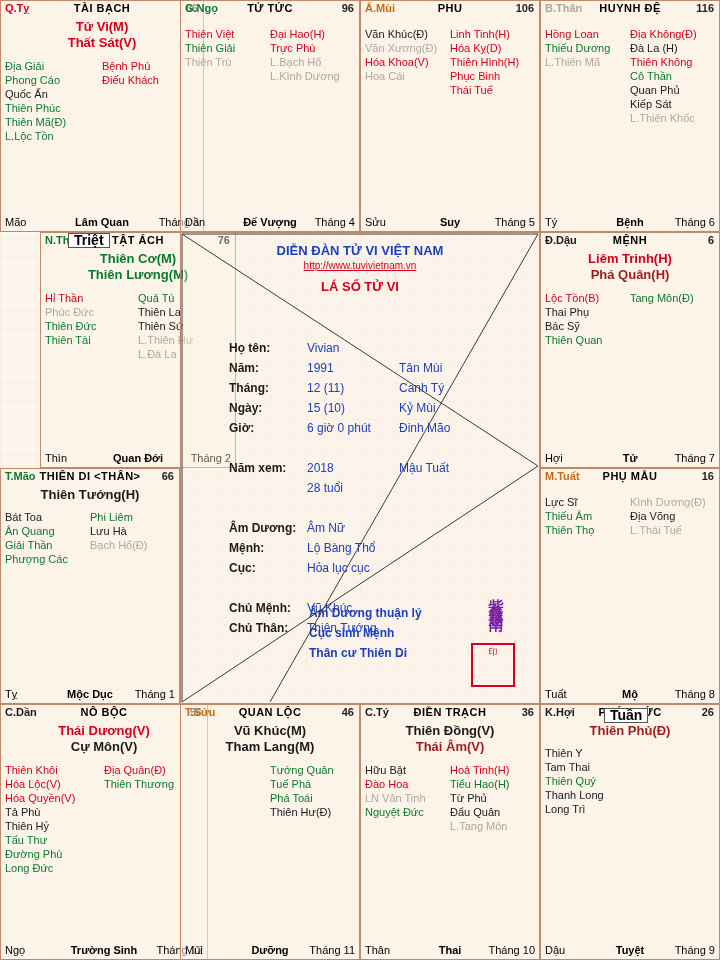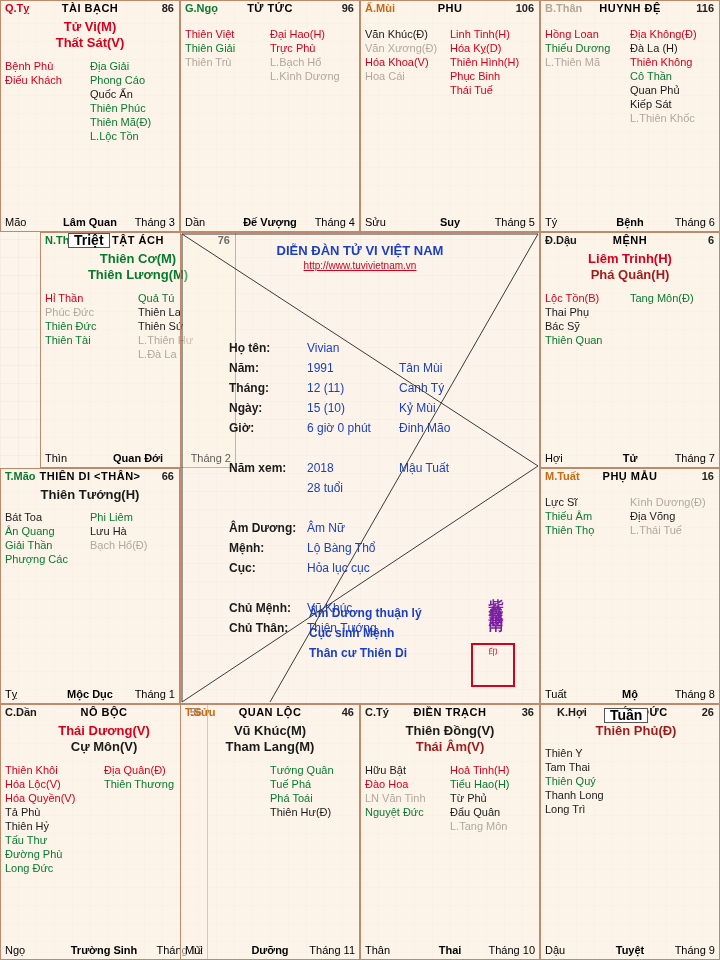--- a/index.html
+++ b/index.html
@@ -157,42 +157,42 @@
     padding:0 5px;
     line-height:13px;
   }
 </style>
 </head>
 <body>
 
 <div id="chart">
 
   <div id="cells-root">
-      <div class="cell" style="left: 0px; top: 0px; width: 180px; height: 232px;">
+      <div class="cell" style="left: 0px; top: 0px; width: 204px; height: 232px;">
         <div class="cell-head">
           <span class="cung c-red">Q.Tỵ</span>
           <span class="pname">TÀI BẠCH</span>
           <span class="num">86</span>
         </div>
         <div class="stars-main">
           <div class="c-red">Tử Vi(M)</div>
           <div class="c-red">Thất Sát(V)</div>
         </div>
         <div class="cols" style="top:58px">
-          <div class="col">
-            <div class="c-red">Bệnh Phù</div>
-            <div class="c-red">Điếu Khách</div>
-          </div>
           <div class="col">
             <div class="c-green">Địa Giải</div>
             <div class="c-green">Phong Cáo</div>
             <div class="c-black">Quốc Ấn</div>
             <div class="c-green">Thiên Phúc</div>
             <div class="c-green">Thiên Mã(Đ)</div>
             <div class="c-green">L.Lộc Tồn</div>
+          </div>
+          <div class="col">
+            <div class="c-red">Bệnh Phù</div>
+            <div class="c-red">Điếu Khách</div>
           </div>
         </div>
         <div class="cell-foot">
           <span class="l">Mão</span>
           <span class="c">Lâm Quan</span>
           <span class="r">Tháng 3</span>
         </div>
       </div>
       <div class="cell" style="left: 180px; top: 0px; width: 180px; height: 232px;">
         <div class="cell-head">
@@ -465,21 +465,21 @@
             <div class="c-black">Đẩu Quân</div>
             <div class="c-gray">L.Tang Môn</div>
           </div>
         </div>
         <div class="cell-foot">
           <span class="l">Thân</span>
           <span class="c">Thai</span>
           <span class="r">Tháng 10</span>
         </div>
       </div>
-      <div class="cell" style="left: 540px; top: 704px; width: 180px; height: 256px; padding-left: 12px;">
+      <div class="cell" style="left: 540px; top: 704px; width: 180px; height: 256px;">
         <div class="cell-head">
           <span class="cung c-black">K.Hợi</span>
           <span class="pname">PHÚC ĐỨC</span>
           <span class="num">26</span>
         </div>
         <div class="stars-main">
           <div class="c-dred">Thiên Phủ(Đ)</div>
         </div>
         <div class="cols" style="top:41px">
           <div class="col">
@@ -494,20 +494,21 @@
           <span class="l">Dậu</span>
           <span class="c">Tuyệt</span>
           <span class="r">Tháng 9</span>
         </div>
       </div>
     </div>
 
   <div id="center">
     <div class="forum">DIỄN ĐÀN TỬ VI VIỆT NAM</div>
     <div class="url">http://www.tuvivietnam.vn</div>
+    <div class="title2">LÁ SỐ TỬ VI</div>
 
     <div class="info" id="info-root">
         <div class="info-row"><span class="lab">Họ tên:</span><span class="v1">Vivian</span><span class="v2"></span></div>
         <div class="info-row"><span class="lab">Năm:</span><span class="v1">1991</span><span class="v2">Tân Mùi</span></div>
         <div class="info-row"><span class="lab">Tháng:</span><span class="v1">12 (11)</span><span class="v2">Canh Tý</span></div>
         <div class="info-row"><span class="lab">Ngày:</span><span class="v1">15 (10)</span><span class="v2">Kỷ Mùi</span></div>
         <div class="info-row"><span class="lab">Giờ:</span><span class="v1">6 giờ 0 phút</span><span class="v2">Đinh Mão</span></div>
         <div class="info-row"><span class="lab"></span><span class="v1"></span><span class="v2"></span></div>
         <div class="info-row"><span class="lab">Năm xem:</span><span class="v1">2018</span><span class="v2">Mậu Tuất</span></div>
         <div class="info-row"><span class="lab"></span><span class="v1">28 tuổi</span><span class="v2"></span></div>

